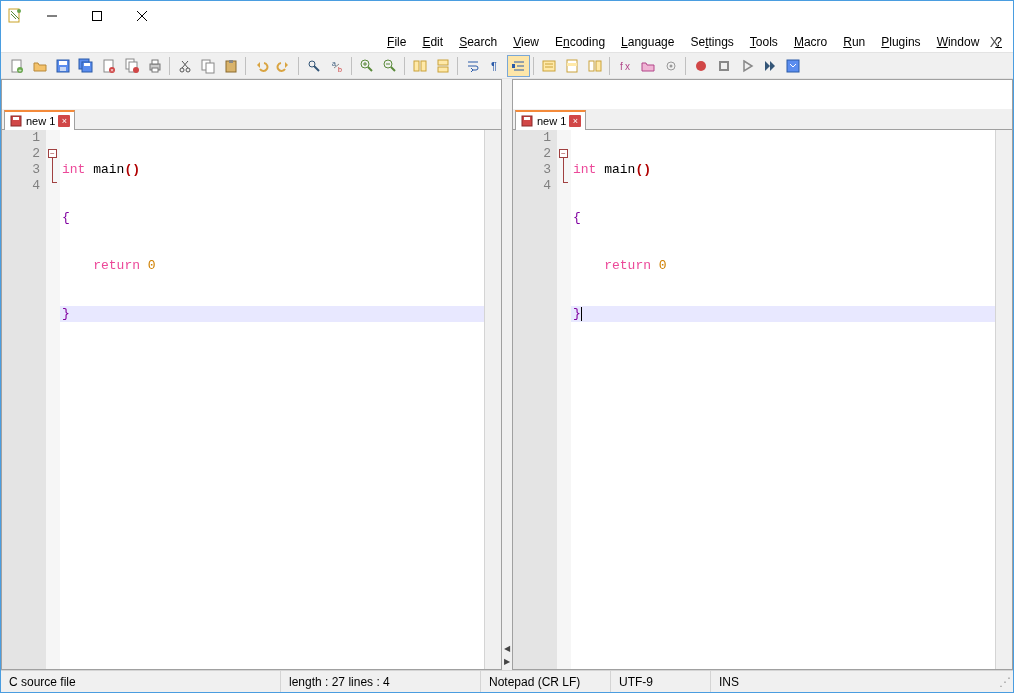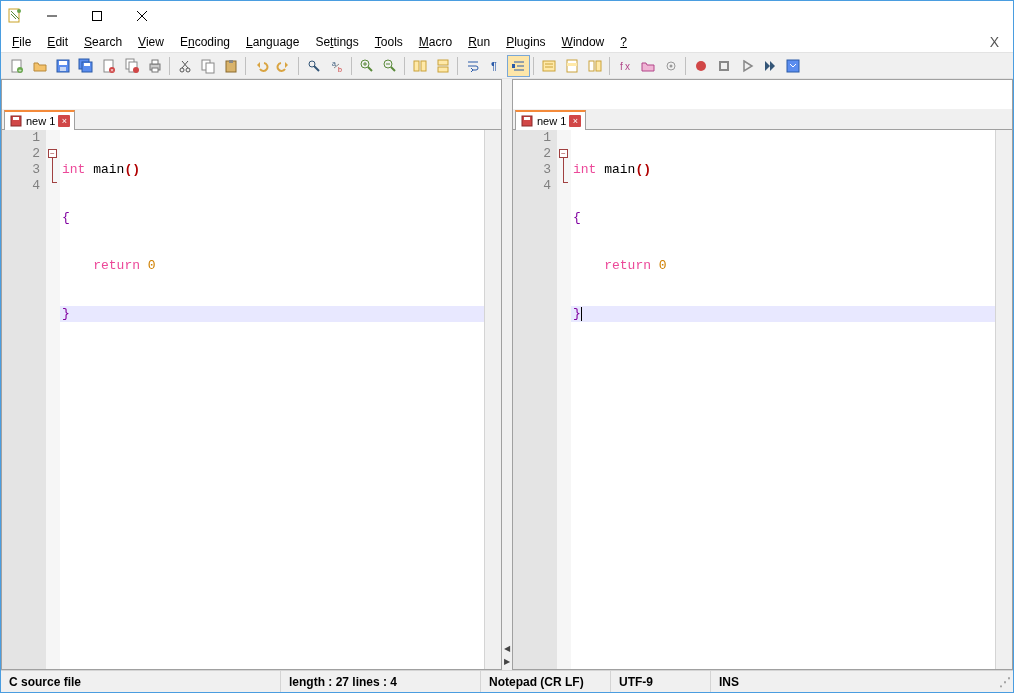--- a/index.html
+++ b/index.html
@@ -6,21 +6,21 @@
 body { font-family: "Segoe UI", Tahoma, sans-serif; font-size: 12px; background: #fff; overflow: hidden; }
 
 .window { width: 1014px; height: 693px; border: 1px solid #4a9de0; display: flex; flex-direction: column; background: #fff; }
 
 .titlebar { height: 30px; display: flex; align-items: center; padding: 0 0 0 6px; background: #fff; }
 .titlebar-icon { width: 16px; height: 16px; display: inline-flex; align-items: center; justify-content: center; margin-right: 6px; }
 .titlebar-text { flex: 1; font-size: 12px; color: #000; }
 .win-controls { display: flex; height: 30px; }
 .win-btn { width: 45px; height: 30px; display: flex; align-items: center; justify-content: center; cursor: default; }
 
-.menubar { height: 21px; display: flex; align-items: center; padding: 0 4px; background: #fff; font-size: 12px; gap: 2px; position: relative; }
+.menubar { height: 21px; display: flex; align-items: center; padding: 0 4px; background: #fff; font-size: 12px; gap: 2px; position: relative; justify-content: flex-end; }
 .menu-item { padding: 2px 7px; cursor: default; }
 .menu-item .u { text-decoration: underline; }
 .menu-x { position: absolute; right: 14px; font-size: 14px; color: #555; }
 
 .toolbar { height: 27px; display: flex; align-items: center; padding: 2px 4px; background: #f0f0f0; border-top: 1px solid #e3e3e3; border-bottom: 1px solid #e3e3e3; gap: 0; }
 .tb-btn { width: 23px; height: 22px; display: flex; align-items: center; justify-content: center; cursor: default; border: 1px solid transparent; }
 .tb-btn.active { border: 1px solid #7aa7d6; background: #fde6a9; }
 .tb-sep { width: 1px; height: 18px; background: #c0c0c0; margin: 0 3px; }
 
 .workspace { flex: 1; display: flex; background: #f0f0f0; position: relative; }
@@ -46,21 +46,21 @@
 .code .row { height: 16px; padding-left: 2px; }
 .kw { color: #ec4899; font-weight: normal; }
 .paren { color: #b00000; font-weight: bold; }
 .num { color: #d08000; }
 .brace { color: #8000a0; }
 .hl { background: #e8e8ff; }
 .cursor { display: inline-block; width: 1px; height: 14px; background: #000; vertical-align: text-bottom; position: relative; }
 
 .vscroll { width: 17px; background: #f0f0f0; border-left: 1px solid #d4d4d4; }
 
-.statusbar { height: 22px; display: flex; align-items: center; background: #f0f0f0; border-top: 1px solid #d4d4d4; font-size: 12px; font-weight: bold; }
+.statusbar { height: 22px; display: flex; align-items: center; background: #f0f0f0; border-top: 1px solid #d4d4d4; font-size: 12px; }
 .status-cell { padding: 0 8px; height: 100%; display: flex; align-items: center; border-right: 1px solid #d4d4d4; }
 .status-cell.first { width: 280px; }
 .status-cell.grip { border-right: none; margin-left: auto; color: #999; padding: 0 2px; }
 </style>
 </head>
 <body>
 
 <div class="window">
 
   <div class="titlebar">

